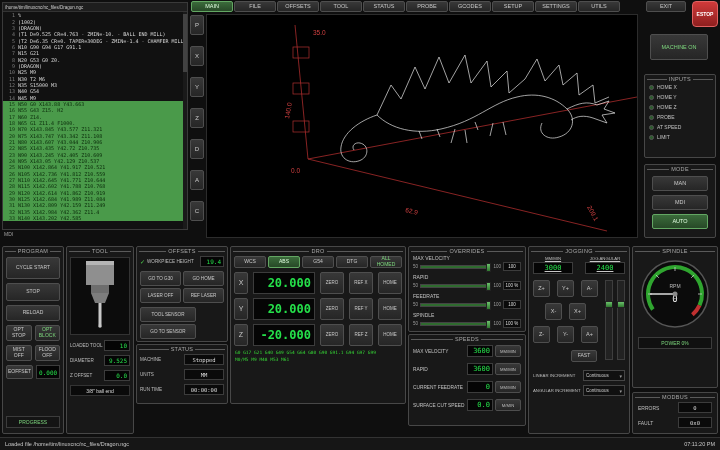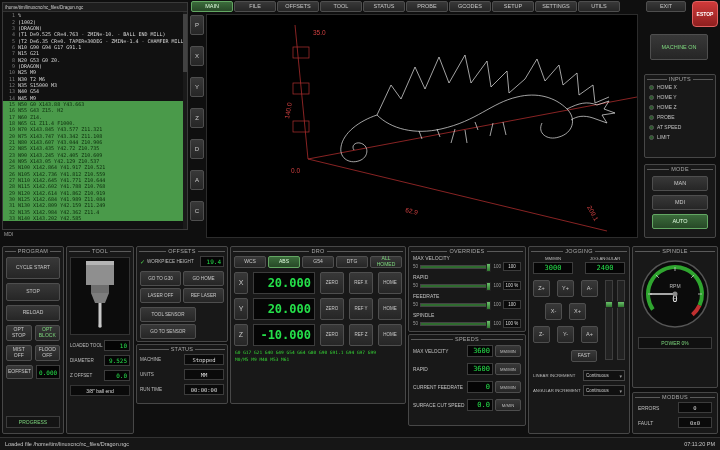--- a/index.html
+++ b/index.html
@@ -93,21 +93,21 @@
 .track .thumb{position:absolute;right:-1px;top:-3px;width:5px;height:9px;background:linear-gradient(#6cc06c,#2f7a2f);border:1px solid #222;}
 .ov-val{width:18px;height:9px;background:#0a0a0a;border:1px solid #3c3c3c;color:#ddd;font-size:4.5px;display:flex;align-items:center;justify-content:center;flex:none;}
 
 
 .sp-row{display:flex;align-items:center;gap:2px;padding:3px 4px;}
 .sp-label{flex:1;font-size:4.8px;color:#c2c2c2;}
 .sp-val{width:26px;height:12px;font-size:7px;flex:none;}
 .unit-b{width:26px;height:12px;background:linear-gradient(#383838,#262626);border:1px solid #4e4e4e;color:#bbb;font-size:4.2px;display:flex;align-items:center;justify-content:center;border-radius:2px;flex:none;}
 
 
-.jog-top{display:flex;gap:12px;padding:2px 4px;}
+.jog-top{display:flex;gap:12px;padding:2px 4px;text-decoration:underline;}
 .jt{flex:1;display:flex;flex-direction:column;gap:1px;align-items:center;}
 .jt .klabel{font-size:4.3px;}
 .jt .lcd{width:100%;height:12px;font-size:7px;justify-content:center;}
 .jog-pad{position:relative;height:88px;margin:2px 4px;}
 .jog-b{position:absolute;width:17px;height:17px;font-size:5.5px;}
 .fast-b{position:absolute;height:12px;width:26px;font-size:5px;}
 .vslider{position:absolute;top:2px;width:8px;height:80px;background:#222;border:1px solid #3e3e3e;}
 .vslider .vthumb{position:absolute;left:-1px;top:20px;width:8px;height:7px;background:linear-gradient(#6cc06c,#2f7a2f);border:1px solid #222;}
 .inc-row{display:flex;align-items:center;justify-content:space-between;padding:2px 4px;}
 .inc-row .klabel{font-size:4.3px;}
@@ -489,21 +489,21 @@
         </div>
         <div class="dro-row">
           <div class="btn axis-b">Y</div>
           <div class="dro-val">20.000</div>
           <button class="btn dro-b">ZERO</button>
           <button class="btn dro-b">REF Y</button>
           <button class="btn dro-b">HOME</button>
         </div>
         <div class="dro-row">
           <div class="btn axis-b">Z</div>
-          <div class="dro-val">-10.000</div>
+          <div class="dro-val">-20.000</div>
           <button class="btn dro-b">ZERO</button>
           <button class="btn dro-b">REF Z</button>
           <button class="btn dro-b">HOME</button>
         </div>
       </div>
     <div class="gcodes-active">
       <div>G0 G17 G21 G40 G49 G54 G64 G80 G90 G91.1 G94 G97 G99</div>
       <div>M0/M5 M9 M48 M53 M61</div>
     </div>
   </div>

